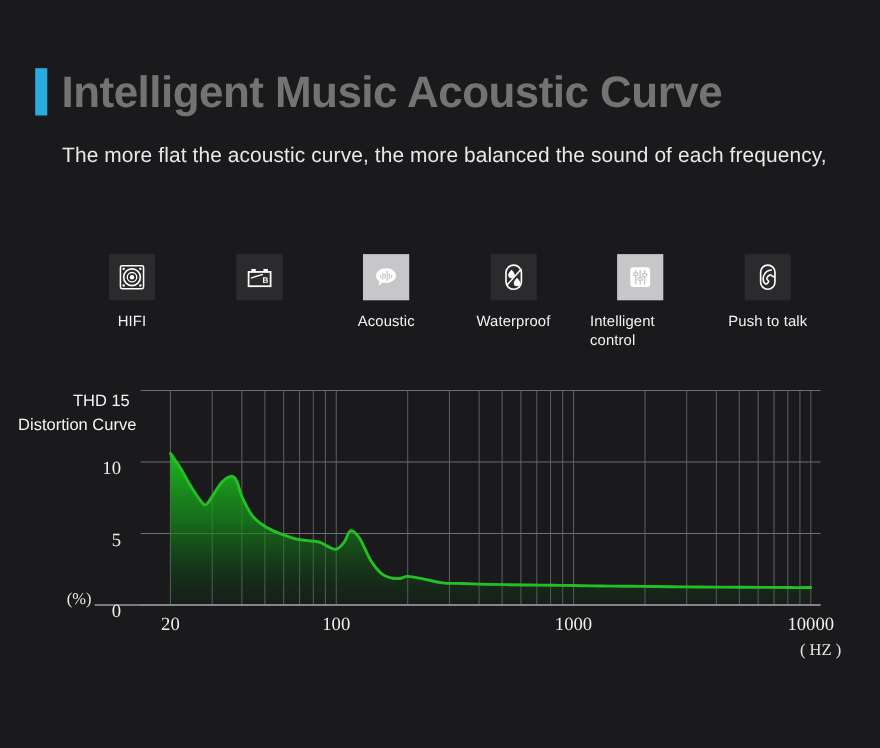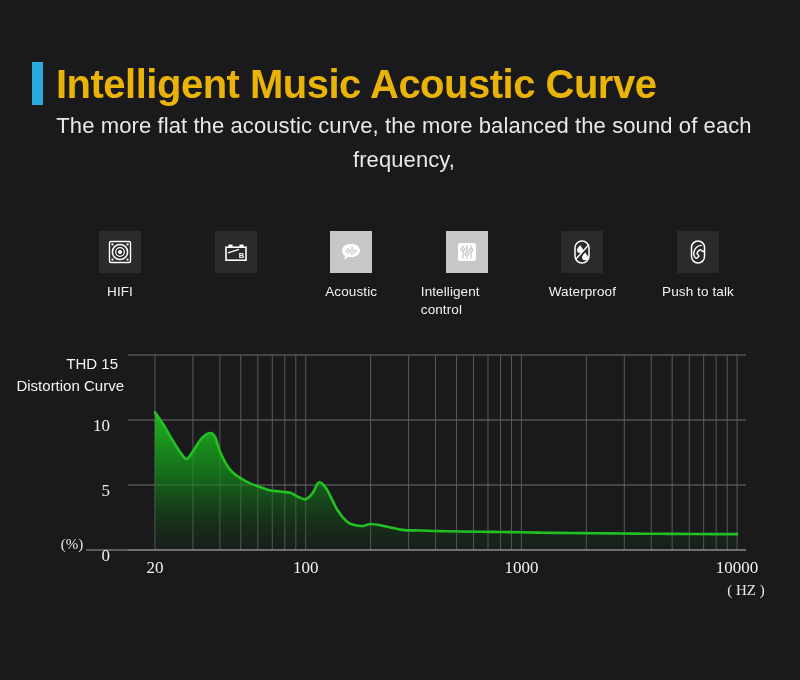--- a/index.html
+++ b/index.html
@@ -36,31 +36,31 @@
   .accent-bar {
     width: 11px;
     height: 43px;
     background: #29abe2;
     flex: 0 0 auto;
   }
 
   .page-title {
     font-size: 40px;
     font-weight: bold;
-    color: #eab308;
+    color: #737373;
     letter-spacing: -0.5px;
     line-height: 1;
     white-space: nowrap;
   }
 
   .subtitle {
-    margin-top: 4px;
+    margin-top: 22px;
     text-align: center;
     color: #e8e8e8;
-    font-size: 22px;
+    font-size: 19px;
     line-height: 1.55;
     letter-spacing: 0.1px;
     padding: 0 8px;
   }
   .subtitle .sub-line { display: block; }
 
   
   .features {
     position: absolute;
     top: 231px;
@@ -189,51 +189,51 @@
             <path d="M8 11.5v1.6"></path>
               <path d="M10 9.2v5.6"></path>
               <path d="M12 10.4v3.4"></path>
             <path d="M14 7.8v8"></path>
               <path d="M16 10v4.4"></path>
               <path d="M18 11.3v1.9"></path>
           </g>
         </svg>
       </div>
       <div class="feature-label">Acoustic</div>
+    </div>
+
+    <div class="feature">
+      <div class="feature-tile dark">
+        <svg width="26" height="26" viewBox="0 0 26 26">
+          <rect x="6" y="2" width="14" height="22" rx="7" fill="none" stroke="#fff" stroke-width="1.5"></rect>
+          <path d="M20 5.5 L6.5 20.5" stroke="#fff" stroke-width="1.4"></path>
+          <path d="M11 6.2c1.9 2.1 3 3.5 3 4.7a3 3 0 0 1-6 0c0-1.2 1.1-2.6 3-4.7z" fill="#fff"></path>
+          <path d="M16 13.6c1.9 2.1 3 3.5 3 4.7a3 3 0 0 1-6 0c0-1.2 1.1-2.6 3-4.7z" fill="#fff"></path>
+        </svg>
+      </div>
+      <div class="feature-label">Waterproof</div>
     </div>
 
     <div class="feature">
       <div class="feature-tile light">
         <svg width="26" height="26" viewBox="0 0 26 26">
           <rect x="4" y="4" width="18" height="18" rx="2.5" fill="#ffffff"></rect>
           <g stroke="#c7c7c9" stroke-width="1.3" stroke-linecap="round">
             <path d="M9 7v12"></path>
               <path d="M13 7v12"></path>
               <path d="M17 7v12"></path>
           </g>
           <g fill="#ffffff" stroke="#c7c7c9" stroke-width="1.2">
             <rect x="7.2" y="9" width="3.6" height="2.4" rx="0.6"></rect>
             <rect x="11.2" y="13.4" width="3.6" height="2.4" rx="0.6"></rect>
             <rect x="15.2" y="9.8" width="3.6" height="2.4" rx="0.6"></rect>
           </g>
         </svg>
       </div>
       <div class="feature-label">Intelligent control</div>
-    </div>
-
-    <div class="feature">
-      <div class="feature-tile dark">
-        <svg width="26" height="26" viewBox="0 0 26 26">
-          <rect x="6" y="2" width="14" height="22" rx="7" fill="none" stroke="#fff" stroke-width="1.5"></rect>
-          <path d="M20 5.5 L6.5 20.5" stroke="#fff" stroke-width="1.4"></path>
-          <path d="M11 6.2c1.9 2.1 3 3.5 3 4.7a3 3 0 0 1-6 0c0-1.2 1.1-2.6 3-4.7z" fill="#fff"></path>
-          <path d="M16 13.6c1.9 2.1 3 3.5 3 4.7a3 3 0 0 1-6 0c0-1.2 1.1-2.6 3-4.7z" fill="#fff"></path>
-        </svg>
-      </div>
-      <div class="feature-label">Waterproof</div>
     </div>
 
     <div class="feature">
       <div class="feature-tile dark">
         <svg width="26" height="26" viewBox="0 0 26 26">
           <rect x="6.5" y="2" width="13" height="22" rx="6.5" fill="none" stroke="#fff" stroke-width="1.5"></rect>
           <path d="M16.2 6.4c-3 .2-5.4 2-6.6 4.6-1.2 2.6-1 5.5.6 7.6.5.7 1.5.8 2.1.2l1-1c.5-.5.5-1.3 0-1.8l-.9-.9c-.4-.4-.5-1-.2-1.5.6-1.1 1.5-2 2.6-2.6.5-.3 1.1-.2 1.5.2l.9.9c.5.5 1.3.5 1.8 0" fill="none" stroke="#fff" stroke-width="1.45" stroke-linecap="round"></path>
         </svg>
       </div>
       <div class="feature-label">Push to talk</div>

